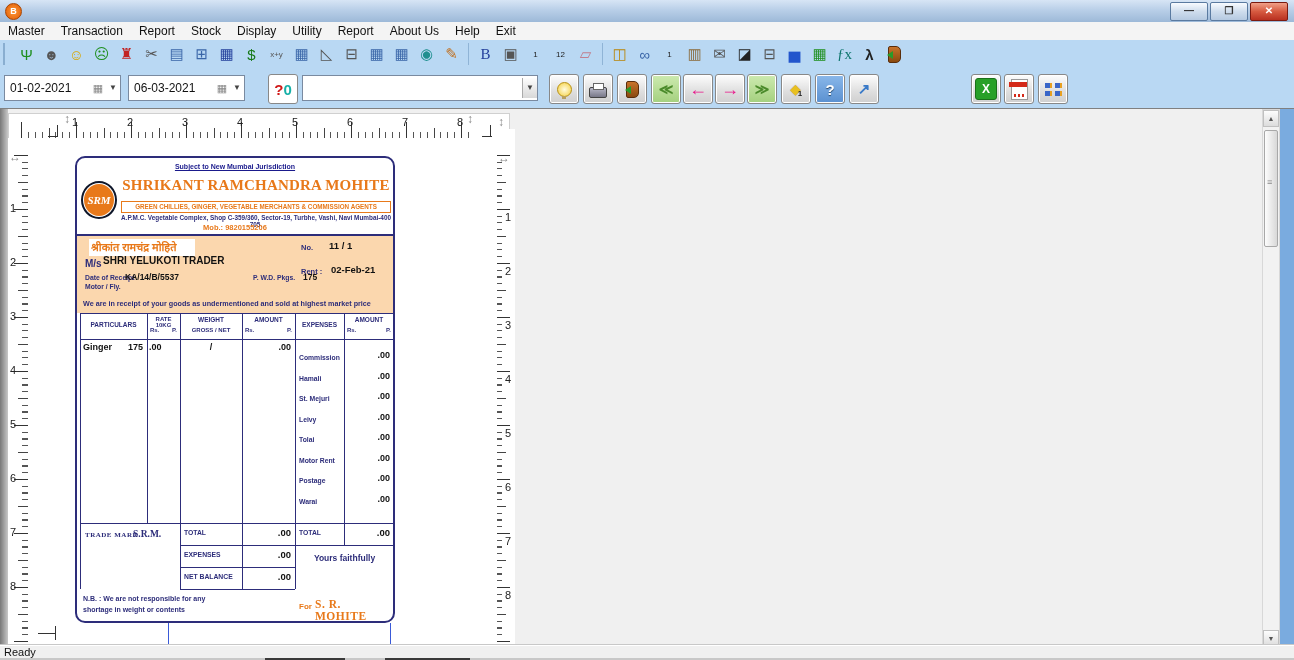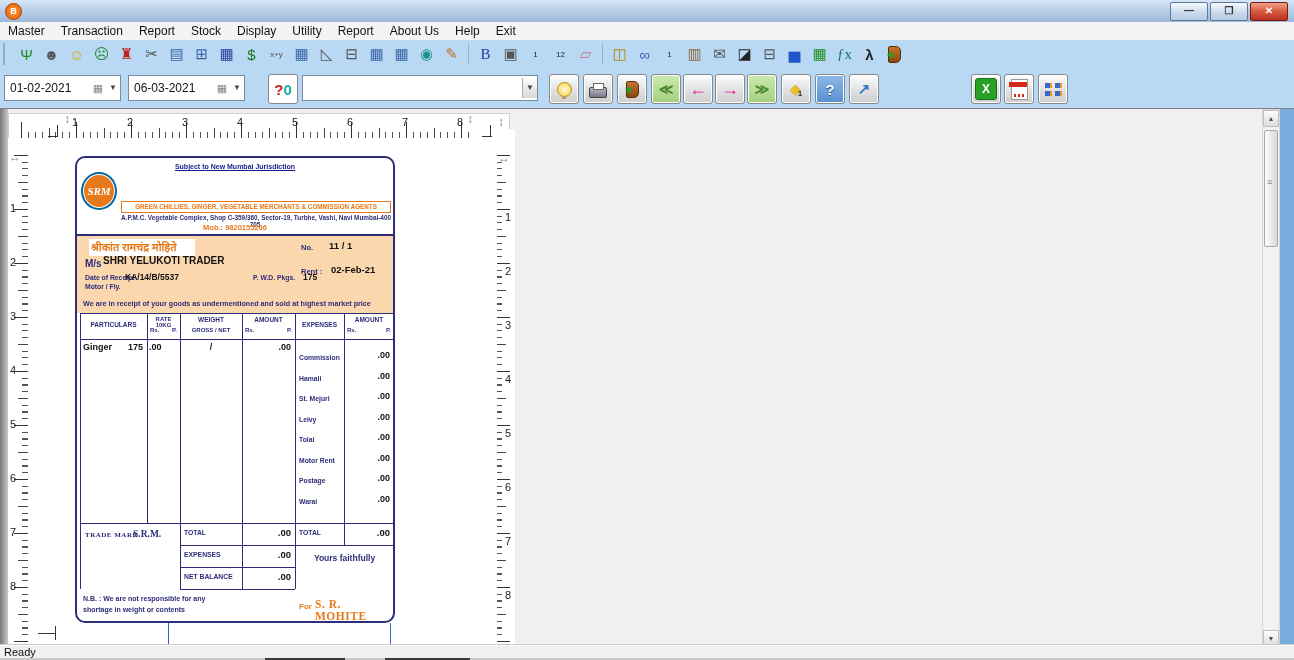--- a/index.html
+++ b/index.html
@@ -121,21 +121,21 @@
   #sliver{position:absolute;left:0;top:658px;width:1294px;height:2px;background:#c8c8c8;}
   #sliver i{position:absolute;top:0;height:2px;background:#3a3a3a;display:block;}
   
   #receipt{position:absolute;left:47px;top:18px;width:320px;height:467px;
     border:2px solid #2d2d7a;border-radius:10px;background:#fff;box-sizing:border-box;font-weight:bold;}
   .rc{position:absolute;}
   .nl{color:#2d2d7a;font-weight:bold;}
   .blk{color:#111;font-weight:600;}
   .org{color:#e8791a;font-weight:bold;}
   .line{position:absolute;background:#2d2d7a;}
-  #logo{position:absolute;left:4px;top:14px;width:36px;height:38px;border:2px solid #0369a1;
+  #logo{position:absolute;left:4px;top:23px;width:36px;height:38px;border:2px solid #0f172a;
     border-radius:50%;padding:1px;box-sizing:border-box;}
   #logo div{width:100%;height:100%;border-radius:50%;background:#e8791a;color:#fff;
     font-family:"Liberation Serif",serif;font-style:italic;font-weight:bold;font-size:11px;
     display:flex;align-items:center;justify-content:center;}
   .serif{font-family:"Liberation Serif",serif;}
   .hdrcell{position:absolute;color:#2d2d7a;font-weight:bold;text-align:center;font-size:6.5px;}
   .rsP{display:flex;justify-content:space-between;padding:0 3px;font-size:6px;}
   .explbl{position:absolute;left:222px;font-size:6.8px;color:#2d2d7a;font-weight:bold;}
   .expval{position:absolute;left:270px;width:43px;text-align:right;font-size:9px;color:#111;font-weight:600;}
 </style>
@@ -373,20 +373,21 @@
 
   <div id="page">
     <span class="guide" style="left:140px;top:485px;height:23px;"></span>
     <span class="guide" style="left:362px;top:485px;height:23px;"></span>
 
     <div id="receipt">
       <div class="rc" style="left:0;top:5px;width:100%;text-align:center;font-size:7px;color:#1a1a8c;text-decoration:underline;">Subject to New Mumbai Jurisdiction</div>
       <div id="logo">
           <div>SRM</div>
         </div>
+      <div class="rc serif org" style="left:42px;top:19px;width:274px;text-align:center;font-size:15px;letter-spacing:.2px;">SHRIKANT RAMCHANDRA MOHITE</div>
       <div class="rc org" style="left:44px;top:43px;width:268px;border:1px solid #e8791a;font-size:6.3px;text-align:center;line-height:10px;height:10px;">GREEN CHILLIES, GINGER, VEGETABLE MERCHANTS &amp; COMMISSION AGENTS</div>
       <div class="rc nl" style="left:42px;top:56px;width:274px;text-align:center;font-size:6.4px;">A.P.M.C. Vegetable Complex, Shop C-359/360, Sector-19, Turbhe, Vashi, Navi Mumbai-400 705.</div>
       <div class="rc org" style="left:0;top:65px;width:100%;text-align:center;font-size:7.5px;">Mob.: 9820155206</div>
       <div class="line" style="left:0;top:76px;width:316px;height:2px;"></div>
 
       <div class="rc" style="left:0;top:78px;width:316px;height:77px;background:#fbd7ae;"></div>
       <div class="rc" style="left:12px;top:81px;width:106px;height:17px;background:#fff;">
         <span class="org" style="font-size:11px;line-height:17px;padding-left:2px;display:block;">श्रीकांत रामचंद्र मोहिते</span>
       </div>
       <span class="rc nl" style="left:224px;top:85px;font-size:7.5px;">No.</span>

